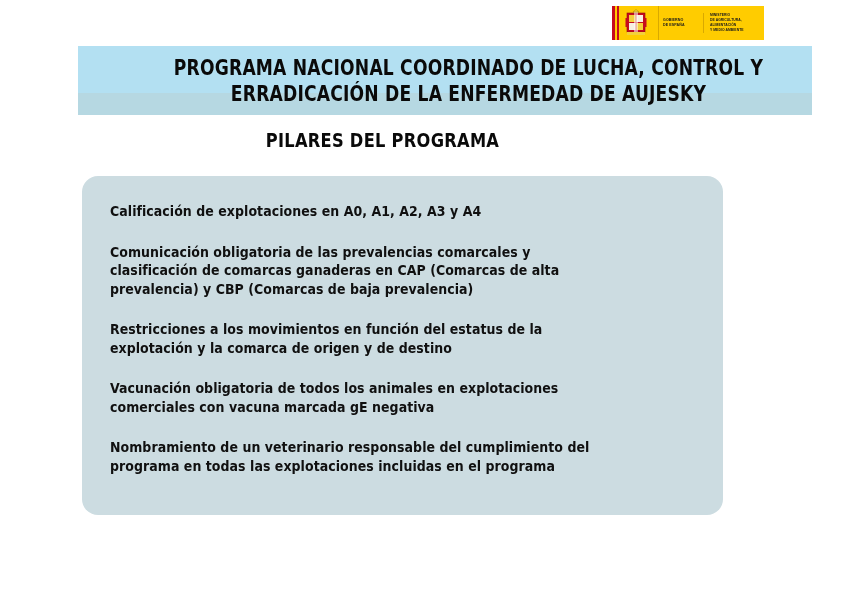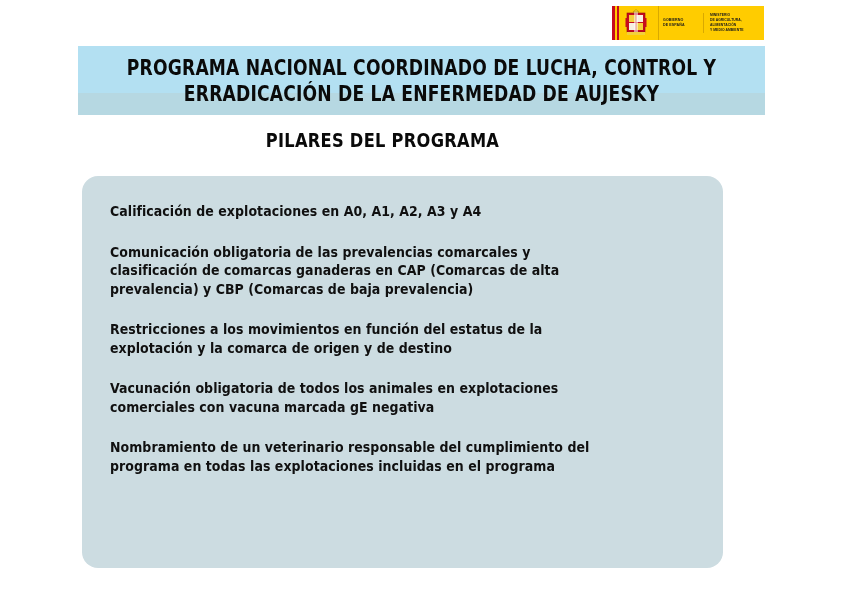--- a/index.html
+++ b/index.html
@@ -90,20 +90,21 @@
 
   
   .title-banner {
     position: absolute;
     left: 78px;
     top: 46px;
     width: 687px;
     height: 69px;
     background: #b3e0f2;
     overflow: hidden;
+    padding-left: 47px;
   }
   .title-banner .band-lower {
     position: absolute;
     left: 0;
     right: 0;
     bottom: 0;
     height: 22px;
     background: #b6d8e2;
   }
   .title-text {
@@ -137,21 +138,21 @@
     transform: scaleX(0.95);
     transform-origin: center top;
   }
 
   
   .content-panel {
     position: absolute;
     left: 82px;
     top: 176px;
     width: 641px;
-    height: 392px;
+    height: 339px;
     background: #ccdce1;
     border-radius: 16px;
   }
   .pillars-list {
     position: absolute;
     left: 28px;
     top: 26px;
     right: 22px;
   }
   .pillar-item {

